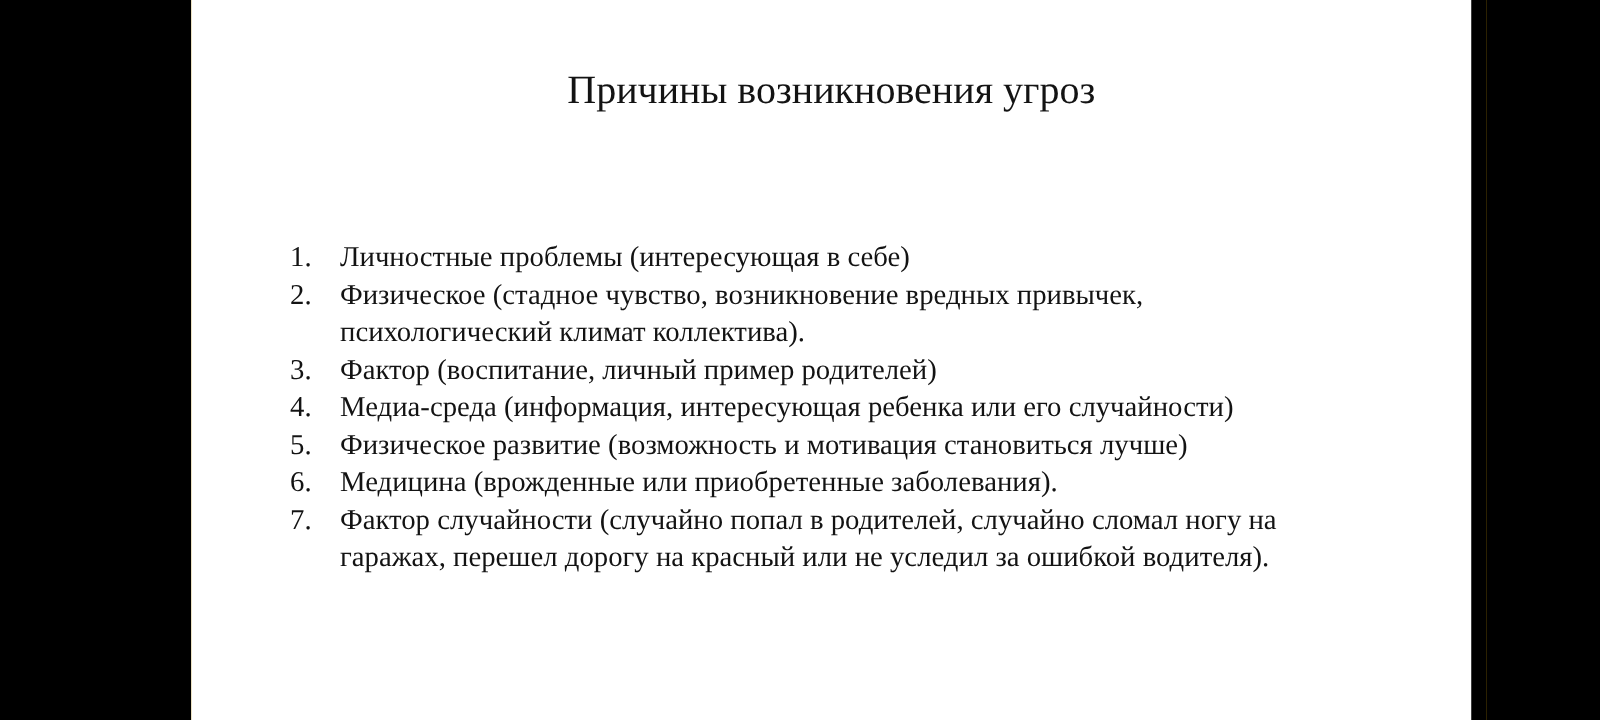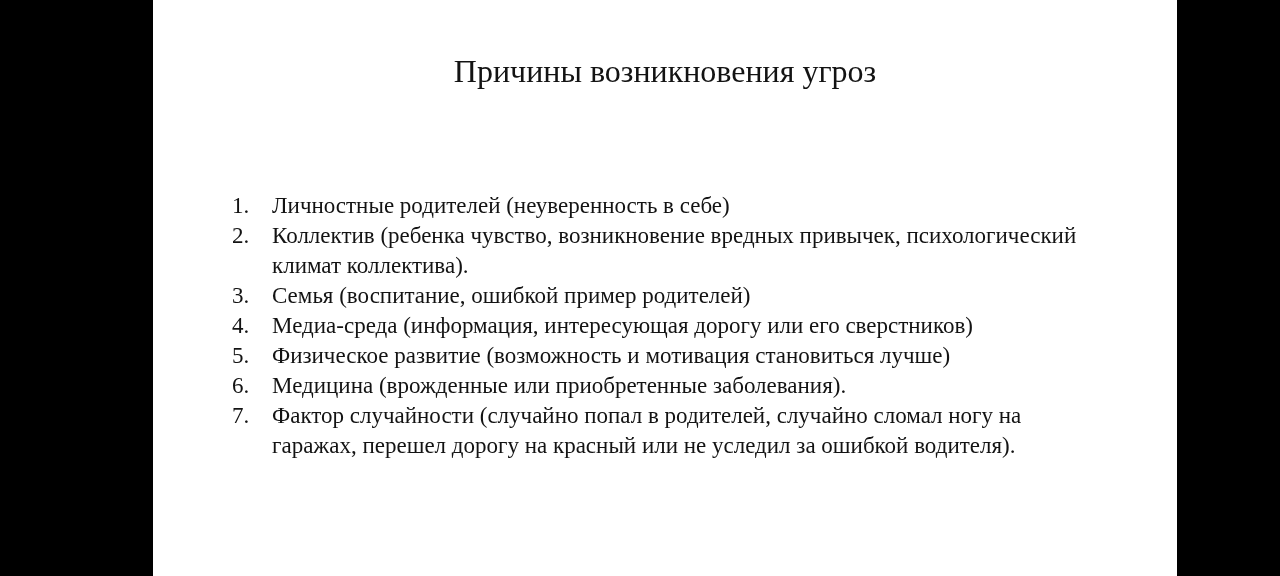--- a/index.html
+++ b/index.html
@@ -76,33 +76,33 @@
 
   <div class="slide-canvas">
 
     <div class="slide-title">
       <div>Причины возникновения угроз</div>
     </div>
 
     <ol class="numbered-list">
       <li class="list-item">
         <span class="num">1.</span>
-        <span class="txt">Личностные родителей (неуверенность в себе)</span>
+        <span class="txt">Личностные проблемы (интересующая в себе)</span>
       </li>
       <li class="list-item">
         <span class="num">2.</span>
-        <span class="txt">Коллектив (ребенка чувство, возникновение вредных привычек, психологический климат коллектива).</span>
+        <span class="txt">Физическое (стадное чувство, возникновение вредных привычек, психологический климат коллектива).</span>
       </li>
       <li class="list-item">
         <span class="num">3.</span>
-        <span class="txt">Семья (воспитание, ошибкой пример родителей)</span>
+        <span class="txt">Фактор (воспитание, личный пример родителей)</span>
       </li>
       <li class="list-item">
         <span class="num">4.</span>
-        <span class="txt">Медиа-среда (информация, интересующая дорогу или его сверстников)</span>
+        <span class="txt">Медиа-среда (информация, интересующая ребенка или его случайности)</span>
       </li>
       <li class="list-item">
         <span class="num">5.</span>
         <span class="txt">Физическое развитие (возможность и мотивация становиться лучше)</span>
       </li>
       <li class="list-item">
         <span class="num">6.</span>
         <span class="txt">Медицина (врожденные или приобретенные заболевания).</span>
       </li>
       <li class="list-item">

